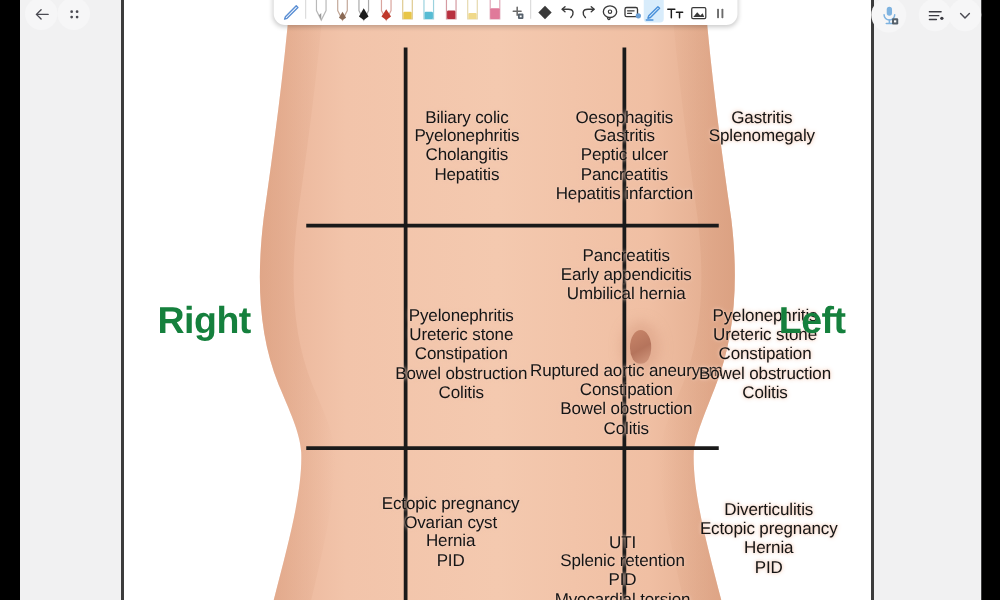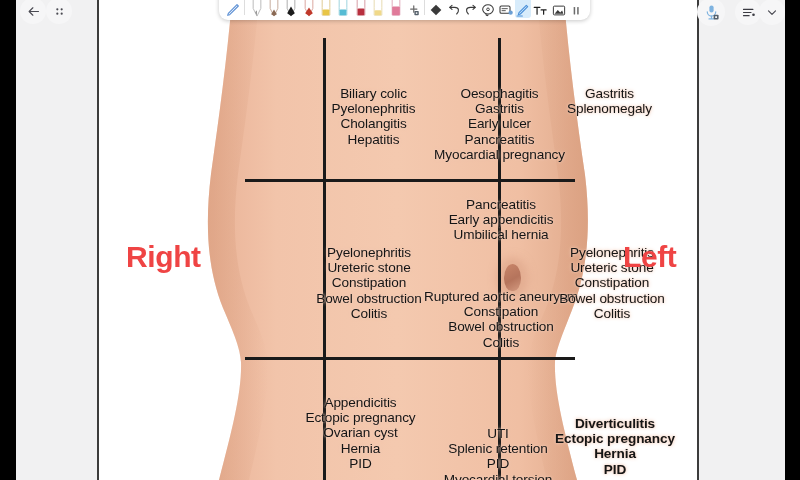--- a/index.html
+++ b/index.html
@@ -86,26 +86,26 @@
   #r-epi { left:278px; top:86px;  width:245px; }
   #r-luq { left:413px; top:86px;  width:195px; }
 
   #r-rlum { left:170px; top:245px; width:200px; }
   #r-umb-top { left:254px; top:197px; width:296px; }
   #r-umb-bot { left:244px; top:289px; width:316px; }
   #r-llum { left:413px; top:245px; width:200px; }
 
   #r-rif { left:159px; top:395px; width:205px; }
   #r-hypo { left:285px; top:395px; width:228px;margin-top:31px; }
-  #r-lif { left:412px; top:416px; width:208px;font-weight:bold; }
+  #r-lif { left:412px; top:400px; width:208px; }
 
   
   .side-label {
     position:absolute; z-index:6;
-    font-size:30px; font-weight:700; color:#ef4444;
+    font-size:30px; font-weight:700; color:#15803d;
     letter-spacing:-.4px;
   }
   #label-right { left:27px;  top:240px; }
   #label-left  { left:524px; top:240px; }
 
   
   #toolbar {
     position:absolute; left:219px; top:-12px;
     width:371px; height:32px;
     background:#fff;
@@ -190,23 +190,23 @@
     <div class="region" id="r-ruq">
       <div>Biliary colic</div>
       <div>Pyelonephritis</div>
       <div>Cholangitis</div>
       <div>Hepatitis</div>
     </div>
 
     <div class="region" id="r-epi">
       <div>Oesophagitis</div>
       <div>Gastritis</div>
-      <div>Early ulcer</div>
+      <div>Peptic ulcer</div>
       <div>Pancreatitis</div>
-      <div>Myocardial pregnancy</div>
+      <div>Hepatitis infarction</div>
     </div>
 
     <div class="region" id="r-luq">
       <div>Gastritis</div>
       <div>Splenomegaly</div>
     </div>
 
     <div class="region" id="r-rlum">
       <div>Pyelonephritis</div>
       <div>Ureteric stone</div>
@@ -230,21 +230,20 @@
 
     <div class="region" id="r-llum">
       <div>Pyelonephritis</div>
       <div>Ureteric stone</div>
       <div>Constipation</div>
       <div>Bowel obstruction</div>
       <div>Colitis</div>
     </div>
 
     <div class="region" id="r-rif">
-      <div>Appendicitis</div>
       <div>Ectopic pregnancy</div>
       <div>Ovarian cyst</div>
       <div>Hernia</div>
       <div>PID</div>
     </div>
 
     <div class="region" id="r-hypo">
       <div>UTI</div>
       <div>Splenic retention</div>
       <div>PID</div>

